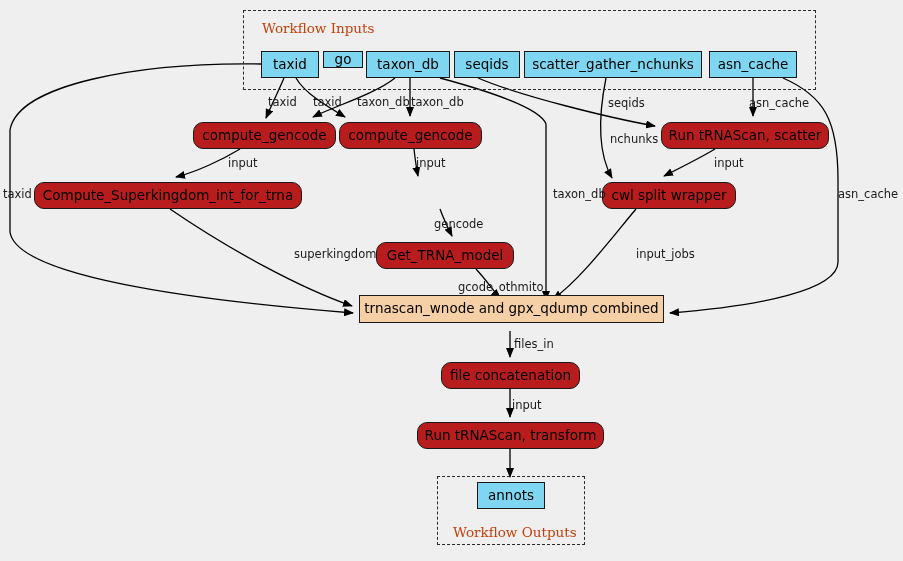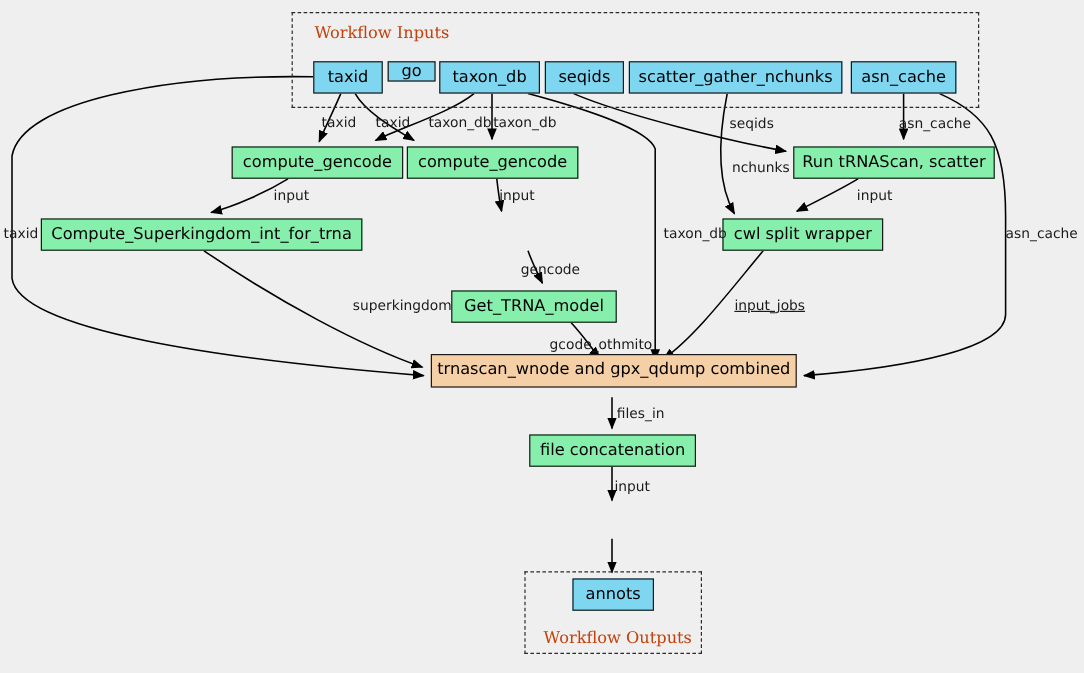--- a/index.html
+++ b/index.html
@@ -32,21 +32,22 @@
     font-size: 13.5px;
     color: #000;
     white-space: nowrap;
     line-height: 1;
     z-index: 3;
   }
   .node.input-node {
     background: #7fd6f0;
   }
   .node.proc-node {
-    background: #86efac;
+    background: #b91c1c;
+    border-radius: 10px;
   }
   .node.combined-node {
     background: #f5cfa5;
   }
   .group-box {
     position: absolute;
     box-sizing: border-box;
     border: 1.6px dashed #2b2b2b;
     background: transparent;
     z-index: 1;
@@ -141,35 +142,36 @@
   <div class="node proc-node" style="left:661px; top:122px; width:168px; height:27px;">Run tRNAScan, scatter</div>
 
   <div class="node proc-node" style="left:34px; top:182px; width:268px; height:27px;">Compute_Superkingdom_int_for_trna</div>
   <div class="node proc-node" style="left:602px; top:182px; width:134px; height:27px;">cwl split wrapper</div>
 
   <div class="node proc-node" style="left:376px; top:242px; width:138px; height:27px;">Get_TRNA_model</div>
 
   <div class="node combined-node" style="left:359px; top:295px; width:305px; height:28px;">trnascan_wnode and gpx_qdump combined</div>
 
   <div class="node proc-node" style="left:441px; top:362px; width:139px; height:27px;">file concatenation</div>
+  <div class="node proc-node" style="left:417px; top:422px; width:187px; height:27px;">Run tRNAScan, transform</div>
   <div class="node input-node" style="left:477px; top:482px; width:68px; height:27px;">annots</div>
 
   <div class="edge-label" style="left:3px; top:189px;">taxid</div>
   <div class="edge-label" style="left:268px; top:97px;">taxid</div>
   <div class="edge-label" style="left:313px; top:97px;">taxid</div>
   <div class="edge-label" style="left:357px; top:97px;">taxon_db</div>
   <div class="edge-label" style="left:411px; top:97px;">taxon_db</div>
   <div class="edge-label" style="left:608px; top:98px;">seqids</div>
   <div class="edge-label" style="left:749px; top:98px;">asn_cache</div>
   <div class="edge-label" style="left:610px; top:134px;">nchunks</div>
   <div class="edge-label" style="left:228px; top:158px;">input</div>
   <div class="edge-label" style="left:416px; top:158px;">input</div>
   <div class="edge-label" style="left:714px; top:158px;">input</div>
   <div class="edge-label" style="left:553px; top:189px;">taxon_db</div>
   <div class="edge-label" style="left:838px; top:189px;">asn_cache</div>
   <div class="edge-label" style="left:434px; top:219px;">gencode</div>
   <div class="edge-label" style="left:294px; top:249px;">superkingdom</div>
-  <div class="edge-label" style="left:612px; top:249px;text-decoration:underline;">input_jobs</div>
+  <div class="edge-label" style="left:636px; top:249px;">input_jobs</div>
   <div class="edge-label" style="left:458px; top:282px;">gcode_othmito</div>
   <div class="edge-label" style="left:514px; top:339px;">files_in</div>
   <div class="edge-label" style="left:512px; top:400px;">input</div>
 
 </div>
 
 </body></html>

